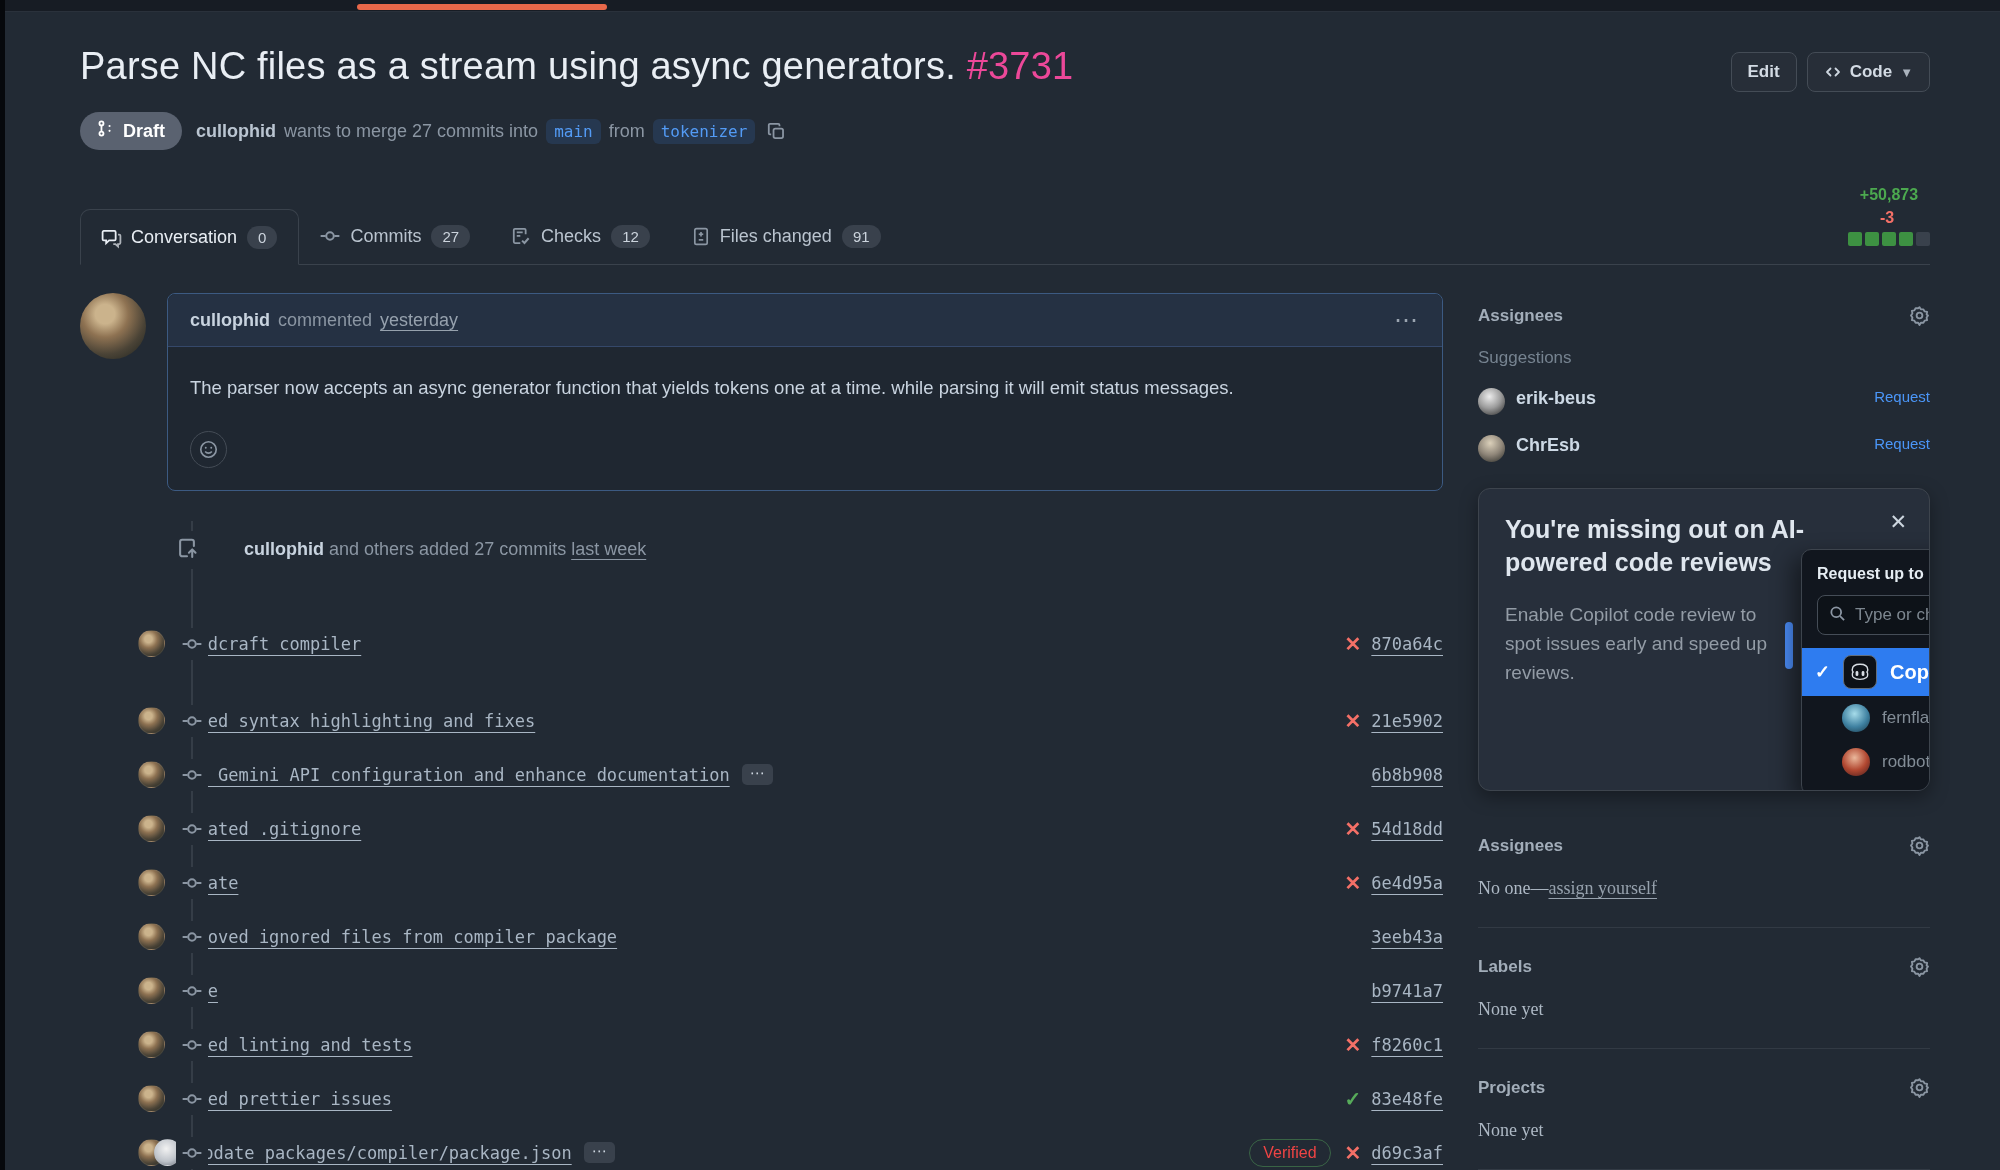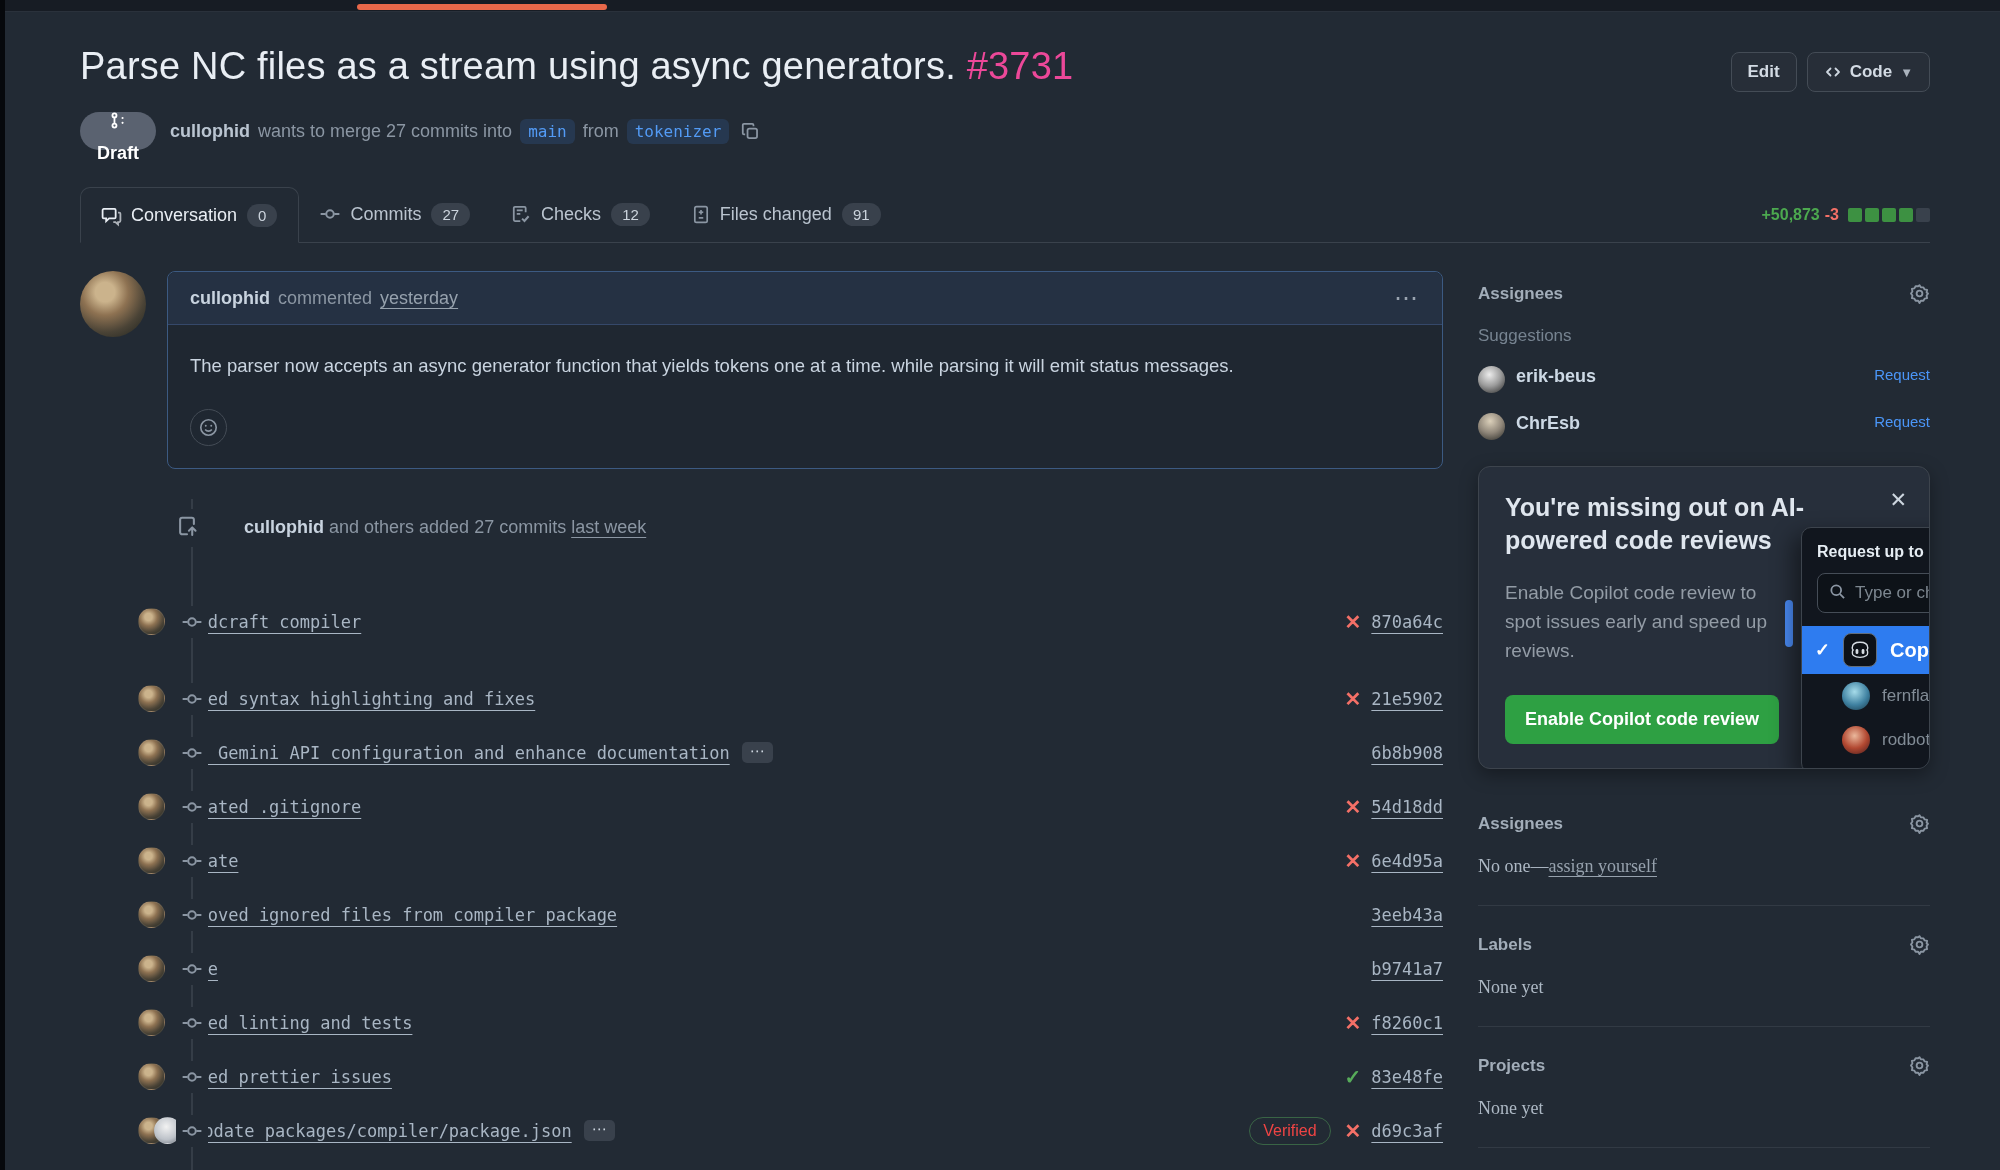--- a/index.html
+++ b/index.html
@@ -31,36 +31,36 @@
   .pr-title{font-size:38px;font-weight:400;color:var(--bright);letter-spacing:.2px;}
   .pr-number{color:#ec4899;font-weight:400;}
   .hdr-actions{margin-left:auto;display:flex;gap:10px;margin-top:7px;justify-content:flex-end;}
   .btn{display:inline-flex;align-items:center;gap:8px;background:var(--btn-bg);border:1px solid var(--btn-border);
        color:#d3dbe4;font-size:17px;font-weight:600;border-radius:8px;height:40px;padding:0 16px;cursor:pointer;}
   .btn .caret{font-size:13px;color:#aab3bd;}
   .btn svg{display:block;}
 
   .meta-row{display:flex;align-items:center;gap:14px;margin-top:20px;}
   .draft-pill{display:inline-flex;align-items:center;gap:9px;background:#5a6270;color:#fff;
-      font-size:18px;font-weight:600;border-radius:20px;height:38px;padding:0 17px;flex-direction:column;}
+      font-size:18px;font-weight:600;border-radius:20px;height:38px;padding:0 17px;}
   .meta-text{font-size:18px;color:var(--muted);display:flex;align-items:center;gap:8px;flex-wrap:wrap;}
   .meta-author{color:#bac5d1;font-weight:700;}
   .branch-chip{font-family:"DejaVu Sans Mono","Liberation Mono",monospace;font-size:16px;color:var(--chip-blue);
       background:var(--chip-bg);border-radius:6px;padding:3px 8px;}
   .copy-icon{margin-left:4px;display:inline-flex;cursor:pointer;}
 
   
   .tabs-wrap{display:flex;align-items:flex-end;margin-top:36px;border-bottom:1px solid var(--border);}
   .tabs{display:flex;align-items:flex-end;}
   .tab{display:flex;align-items:center;gap:10px;height:56px;padding:0 21px;font-size:18px;color:#bac4cf;cursor:pointer;}
   .tab svg{flex:none;}
   .tab .cnt{background:var(--pill);color:#ccd4dd;font-size:15px;border-radius:14px;padding:3px 11px;}
   .tab.active{background:var(--bg);border:1px solid var(--border);border-bottom:1px solid var(--bg);
       border-radius:10px 10px 0 0;margin-bottom:-1px;color:var(--bright);}
-  .diffstat{margin-left:auto;display:flex;align-items:center;gap:5px;font-size:16px;margin-bottom:18px;}
+  .diffstat{margin-left:auto;display:flex;align-items:center;gap:5px;font-size:16px;margin-bottom:18px;flex-direction:column;}
   .adds{color:var(--add-green);font-weight:600;}
   .dels{color:var(--red);font-weight:600;margin-right:4px;}
   .sq{width:14px;height:14px;border-radius:2px;display:inline-block;}
   .sq.g{background:#3d9142;} .sq.n{background:#39414c;}
 
   
   .cols{display:flex;margin-top:28px;}
   .main-col{width:1363px;position:relative;}
   .vline{position:absolute;left:111px;top:228px;bottom:-30px;width:2px;background:#353d47;}
 
@@ -528,21 +528,20 @@
     <span class="rev-av av-chresb"></span>
     <span class="rev-name">ChrEsb</span>
     <span class="rev-req">Request</span>
   </div>
 </div>
 
       <div class="copilot-card">
         <div class="cc-title">You're missing out on AI-powered code reviews</div>
         <span class="cc-close">✕</span>
         <div class="cc-body">Enable Copilot code review to spot issues early and speed up reviews.</div>
-        <button class="cc-btn">Enable Copilot code review</button>
         <div class="cc-accent"></div>
         <div class="cc-panel">
           <div class="cp-head">Request up to 1</div>
           <div class="cp-search">
             <span>
               <svg width="17" height="17" viewBox="0 0 16 16" fill="none" stroke="#8b96a3" stroke-width="1.7">
                   <circle cx="6.8" cy="6.8" r="4.6"></circle>
                   <line x1="10.4" y1="10.4" x2="14.2" y2="14.2"></line>
                 </svg>
             </span>

